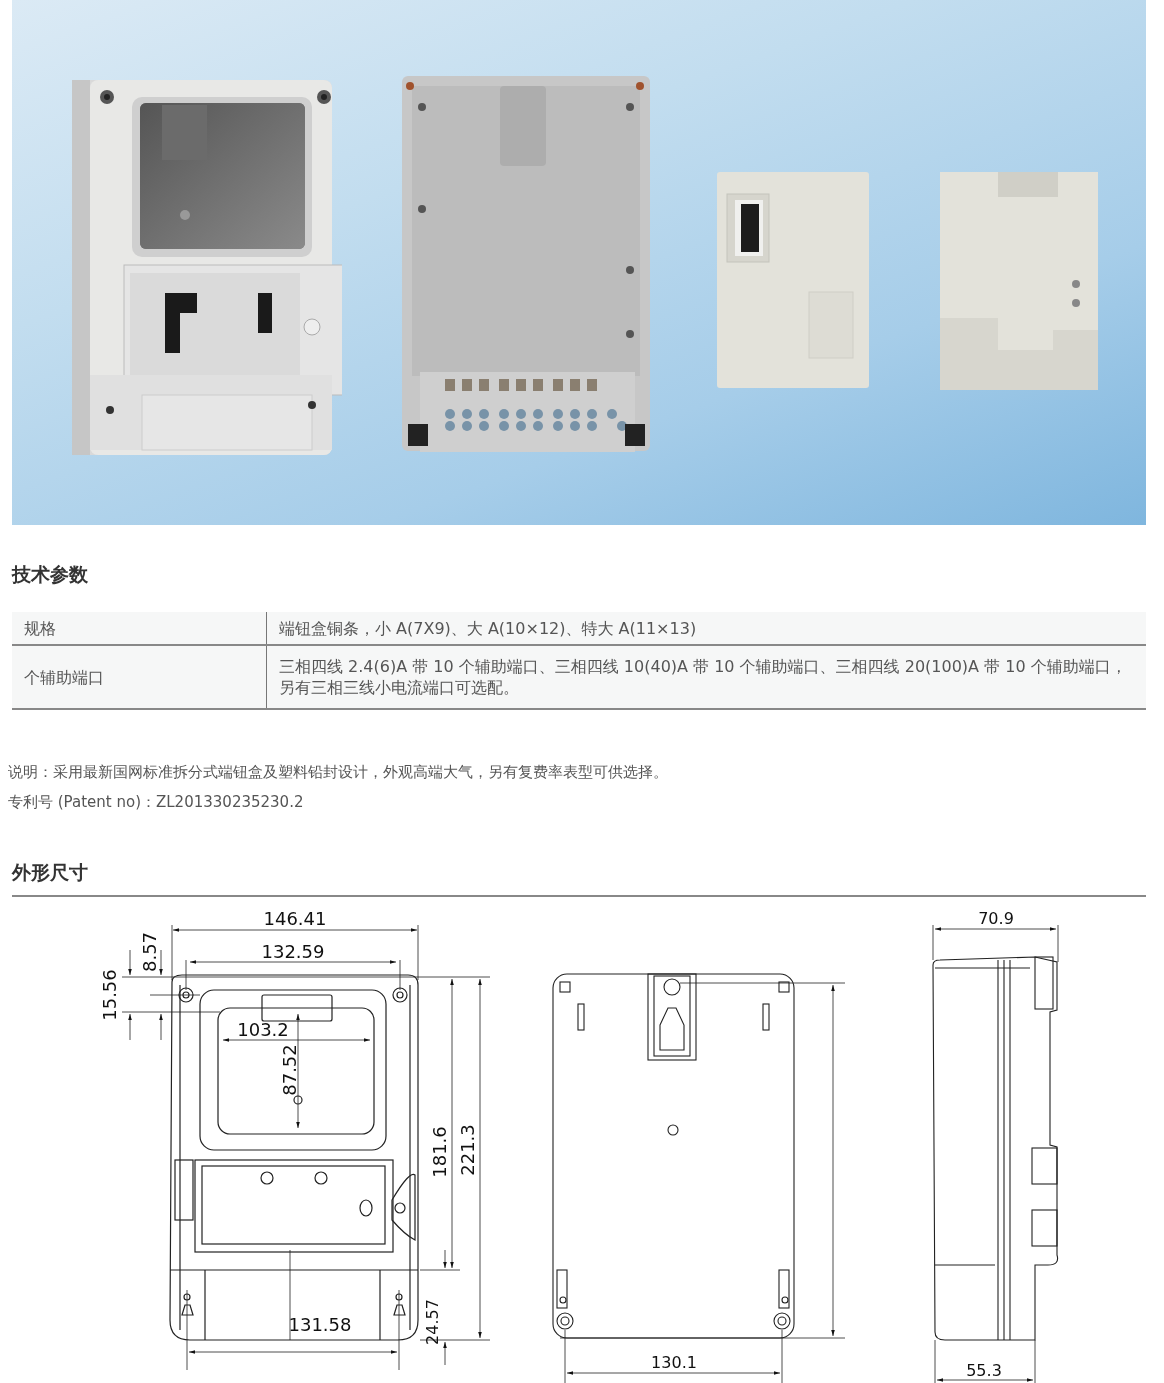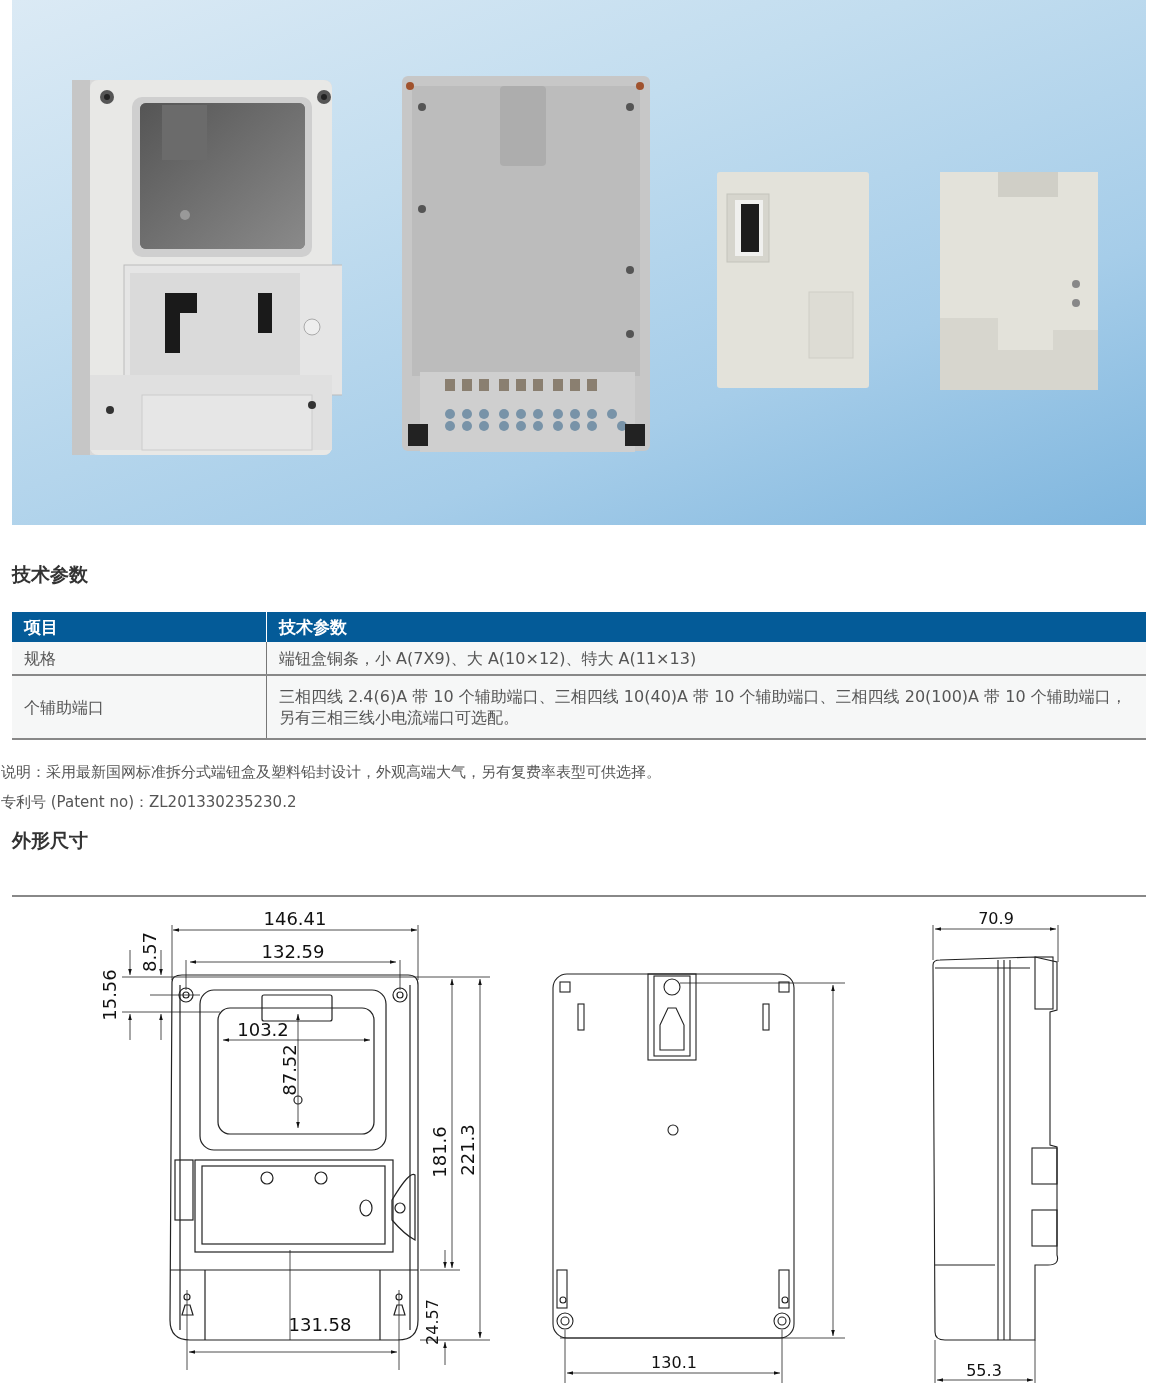--- a/index.html
+++ b/index.html
@@ -9,21 +9,21 @@
           background:linear-gradient(160deg,#dbeaf5 0%,#c2ddef 35%,#a6cde9 70%,#7fb6de 100%); overflow:hidden; }
   .prod { position:absolute; }
   .section-title { position:absolute; left:12px; font-size:19px; font-weight:bold; color:#333; }
   table.spec { position:absolute; left:12px; top:612px; width:1134px; border-collapse:collapse; font-size:16px; }
   table.spec th { background:#045b98; color:#fff; text-align:left; font-weight:bold; padding:2px 12px; height:26px; font-size:17px; }
   table.spec th + th { border-left:1px solid #fff; }
   table.spec td { background:#f6f7f7; color:#555; padding:3px 12px; vertical-align:middle; line-height:21px; }
   table.spec td:first-child { width:230px; border-right:1px solid #777; }
   table.spec tr.r1 td { border-bottom:2px solid #888; height:26px;margin-top:28px; }
   table.spec tr.r2 td { border-bottom:2px solid #888; height:56px; }
-  .note { position:absolute; left:1px; font-size:15px; color:#555; }
+  .note { position:absolute; left:8px; font-size:15px; color:#555; }
   .divider { position:absolute; left:12px; width:1134px; top:895px; height:2px; background:#888; }
   .dim { position:absolute; left:0; top:897px; width:1164px; height:486px; }
   .dim text { font-family:"DejaVu Sans","Liberation Sans",sans-serif; fill:#111; }
 </style>
 </head>
 <body>
 
 <div class="hero">
 
   <svg class="prod" style="left:50px;top:75px" width="280" height="380" viewBox="0 0 280 380">
@@ -120,39 +120,35 @@
     <path d="M2,148 L60,148 L60,180 L115,180 L115,160 L160,160 L160,220 L2,220 Z" fill="#d7d6ce"></path>
     <circle cx="138" cy="114" r="4" fill="#888"></circle>
       <circle cx="138" cy="133" r="4" fill="#888"></circle>
   </svg>
 </div>
 
 <div class="section-title" style="top:562px">技术参数</div>
 
 <table class="spec">
   <tbody>
-      <tr>
-    <th>项目</th>
-    <th>技术参数</th>
-  </tr>
   <tr class="r1">
     <td>规格</td>
     <td>端钮盒铜条，小 A(7X9)、大 A(10×12)、特大 A(11×13)</td>
   </tr>
   <tr class="r2">
     <td>个辅助端口</td>
     <td>三相四线 2.4(6)A 带 10 个辅助端口、三相四线 10(40)A 带 10 个辅助端口、三相四线 20(100)A 带 10 个辅助端口，另有三相三线小电流端口可选配。</td>
   </tr>
 </tbody>
   </table>
 
 <div class="note" style="top:763px">说明：采用最新国网标准拆分式端钮盒及塑料铅封设计，外观高端大气，另有复费率表型可供选择。</div>
 <div class="note" style="top:793px">专利号 (Patent no)：ZL201330235230.2</div>
 
-<div class="section-title" style="top:828px">外形尺寸</div>
+<div class="section-title" style="top:860px">外形尺寸</div>
 <div class="divider"></div>
 
 <svg class="dim" viewBox="0 897 1164 486" width="1164" height="486">
   <defs>
     <marker id="ar" viewBox="0 0 10 10" refX="10" refY="5" markerWidth="8" markerHeight="8" orient="auto-start-reverse">
       <path d="M0,2 L10,5 L0,8 Z" fill="#111"></path>
     </marker>
   </defs>
   <g stroke="#222" fill="none" stroke-width="1.2">
 

